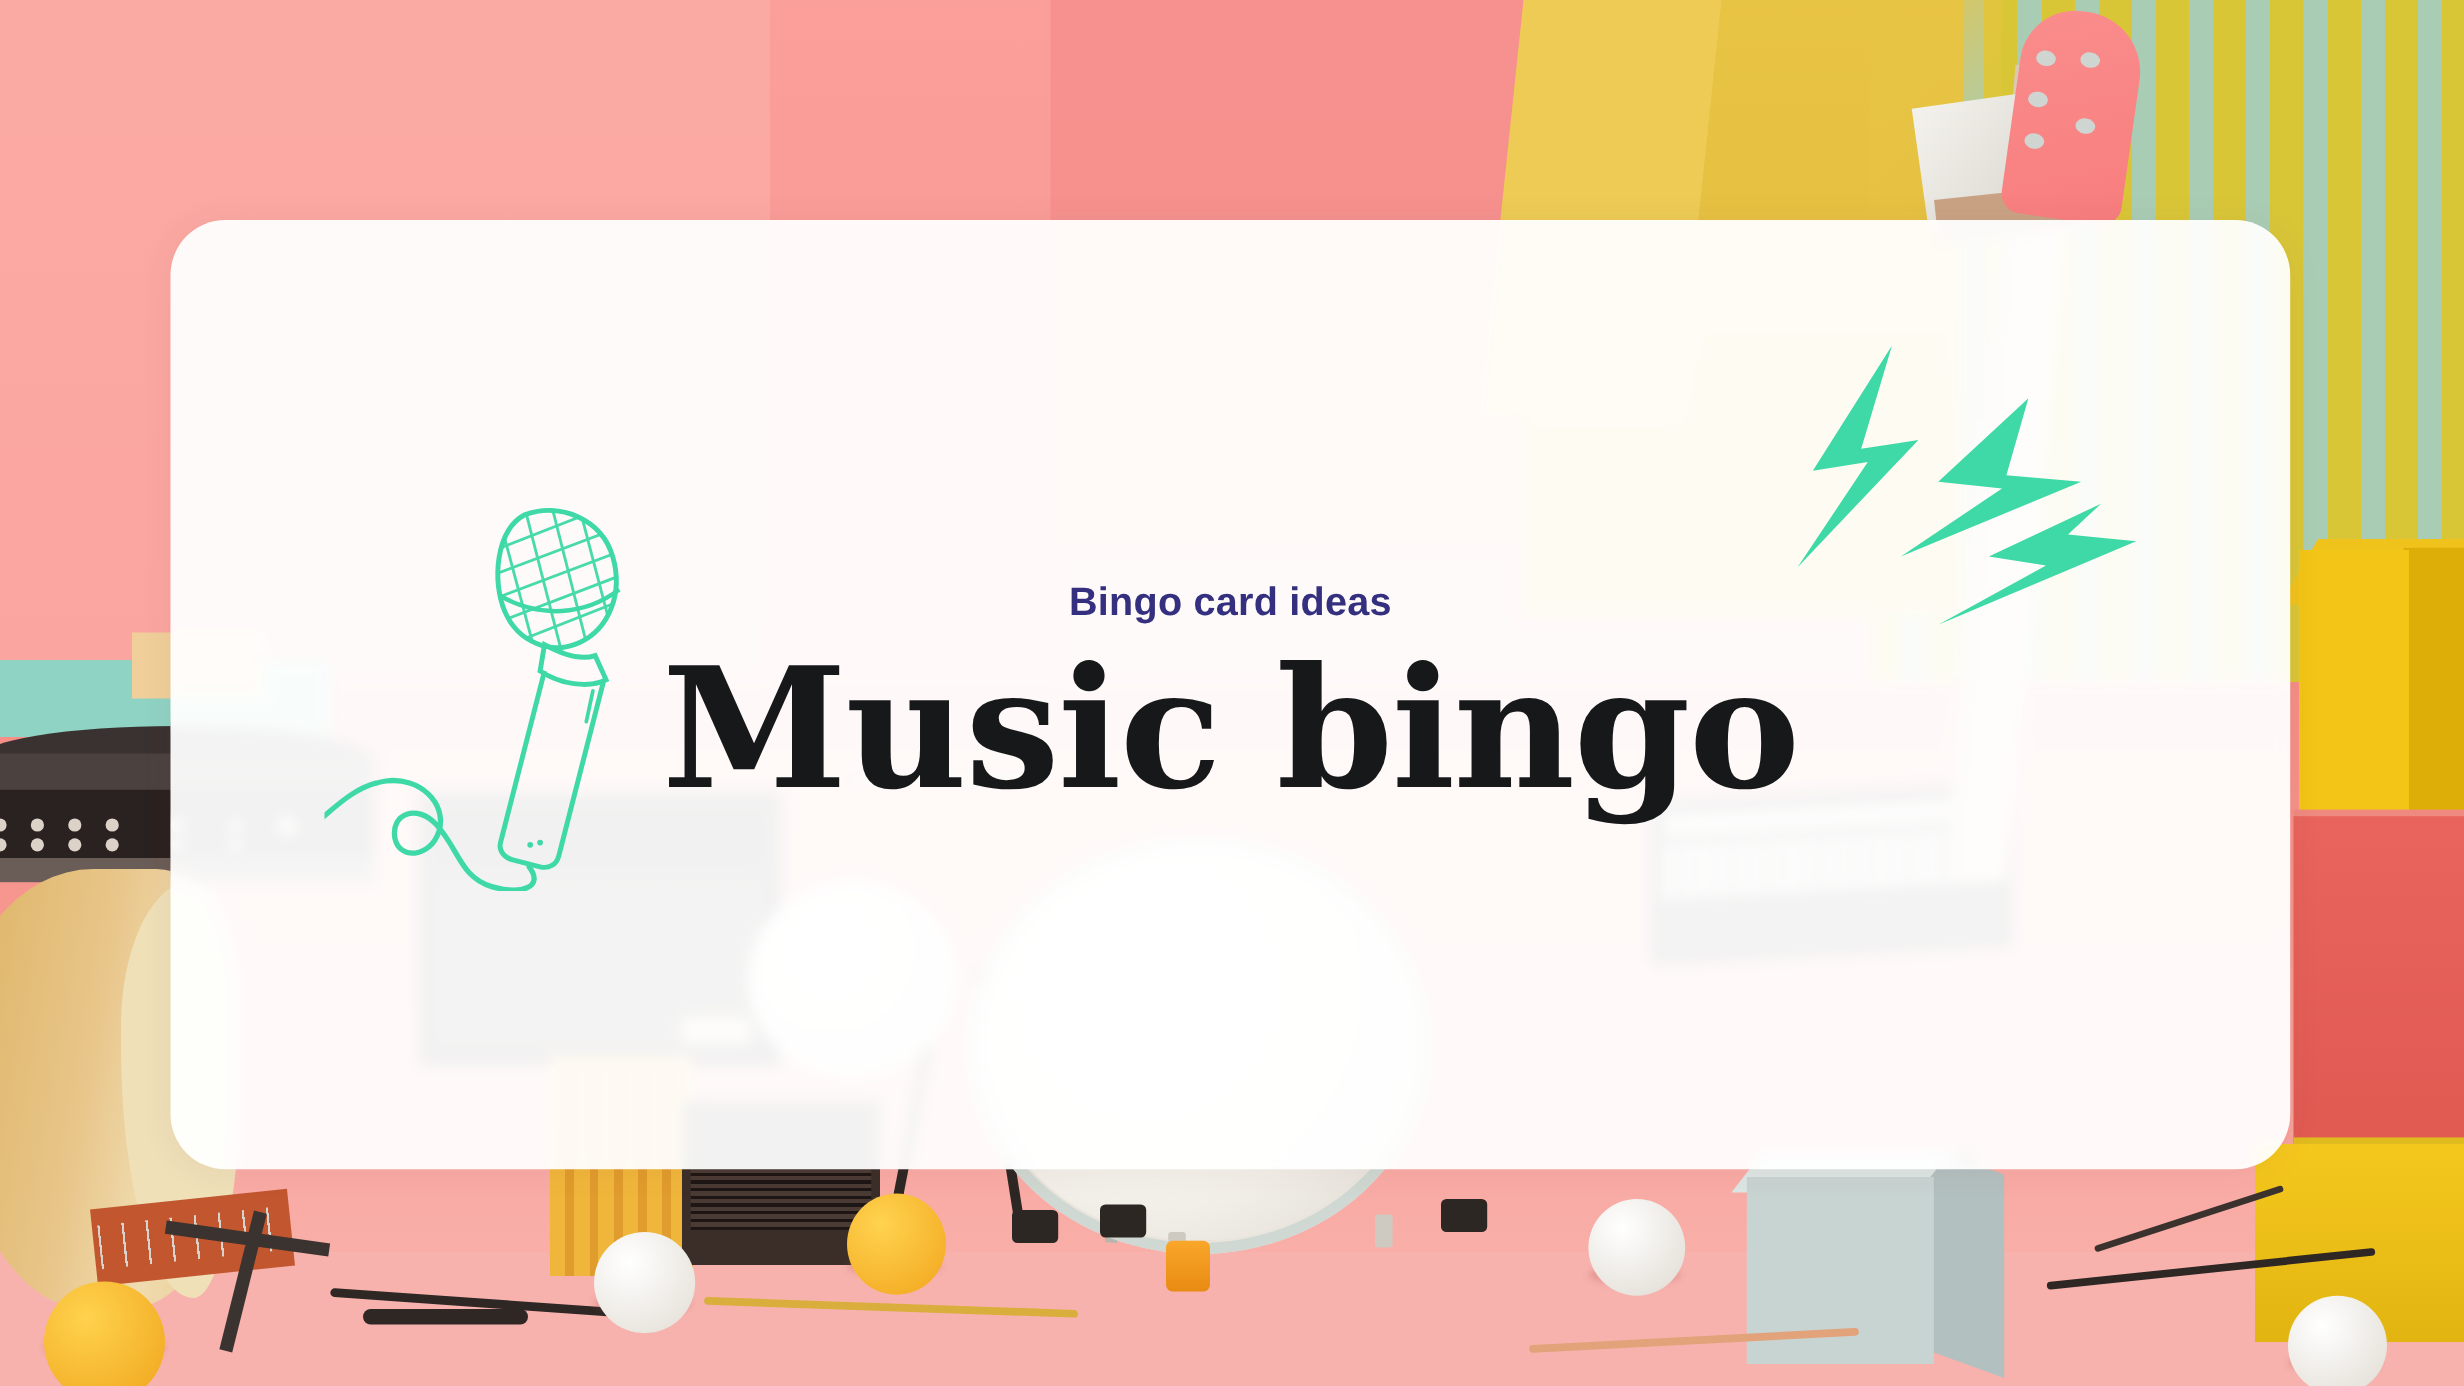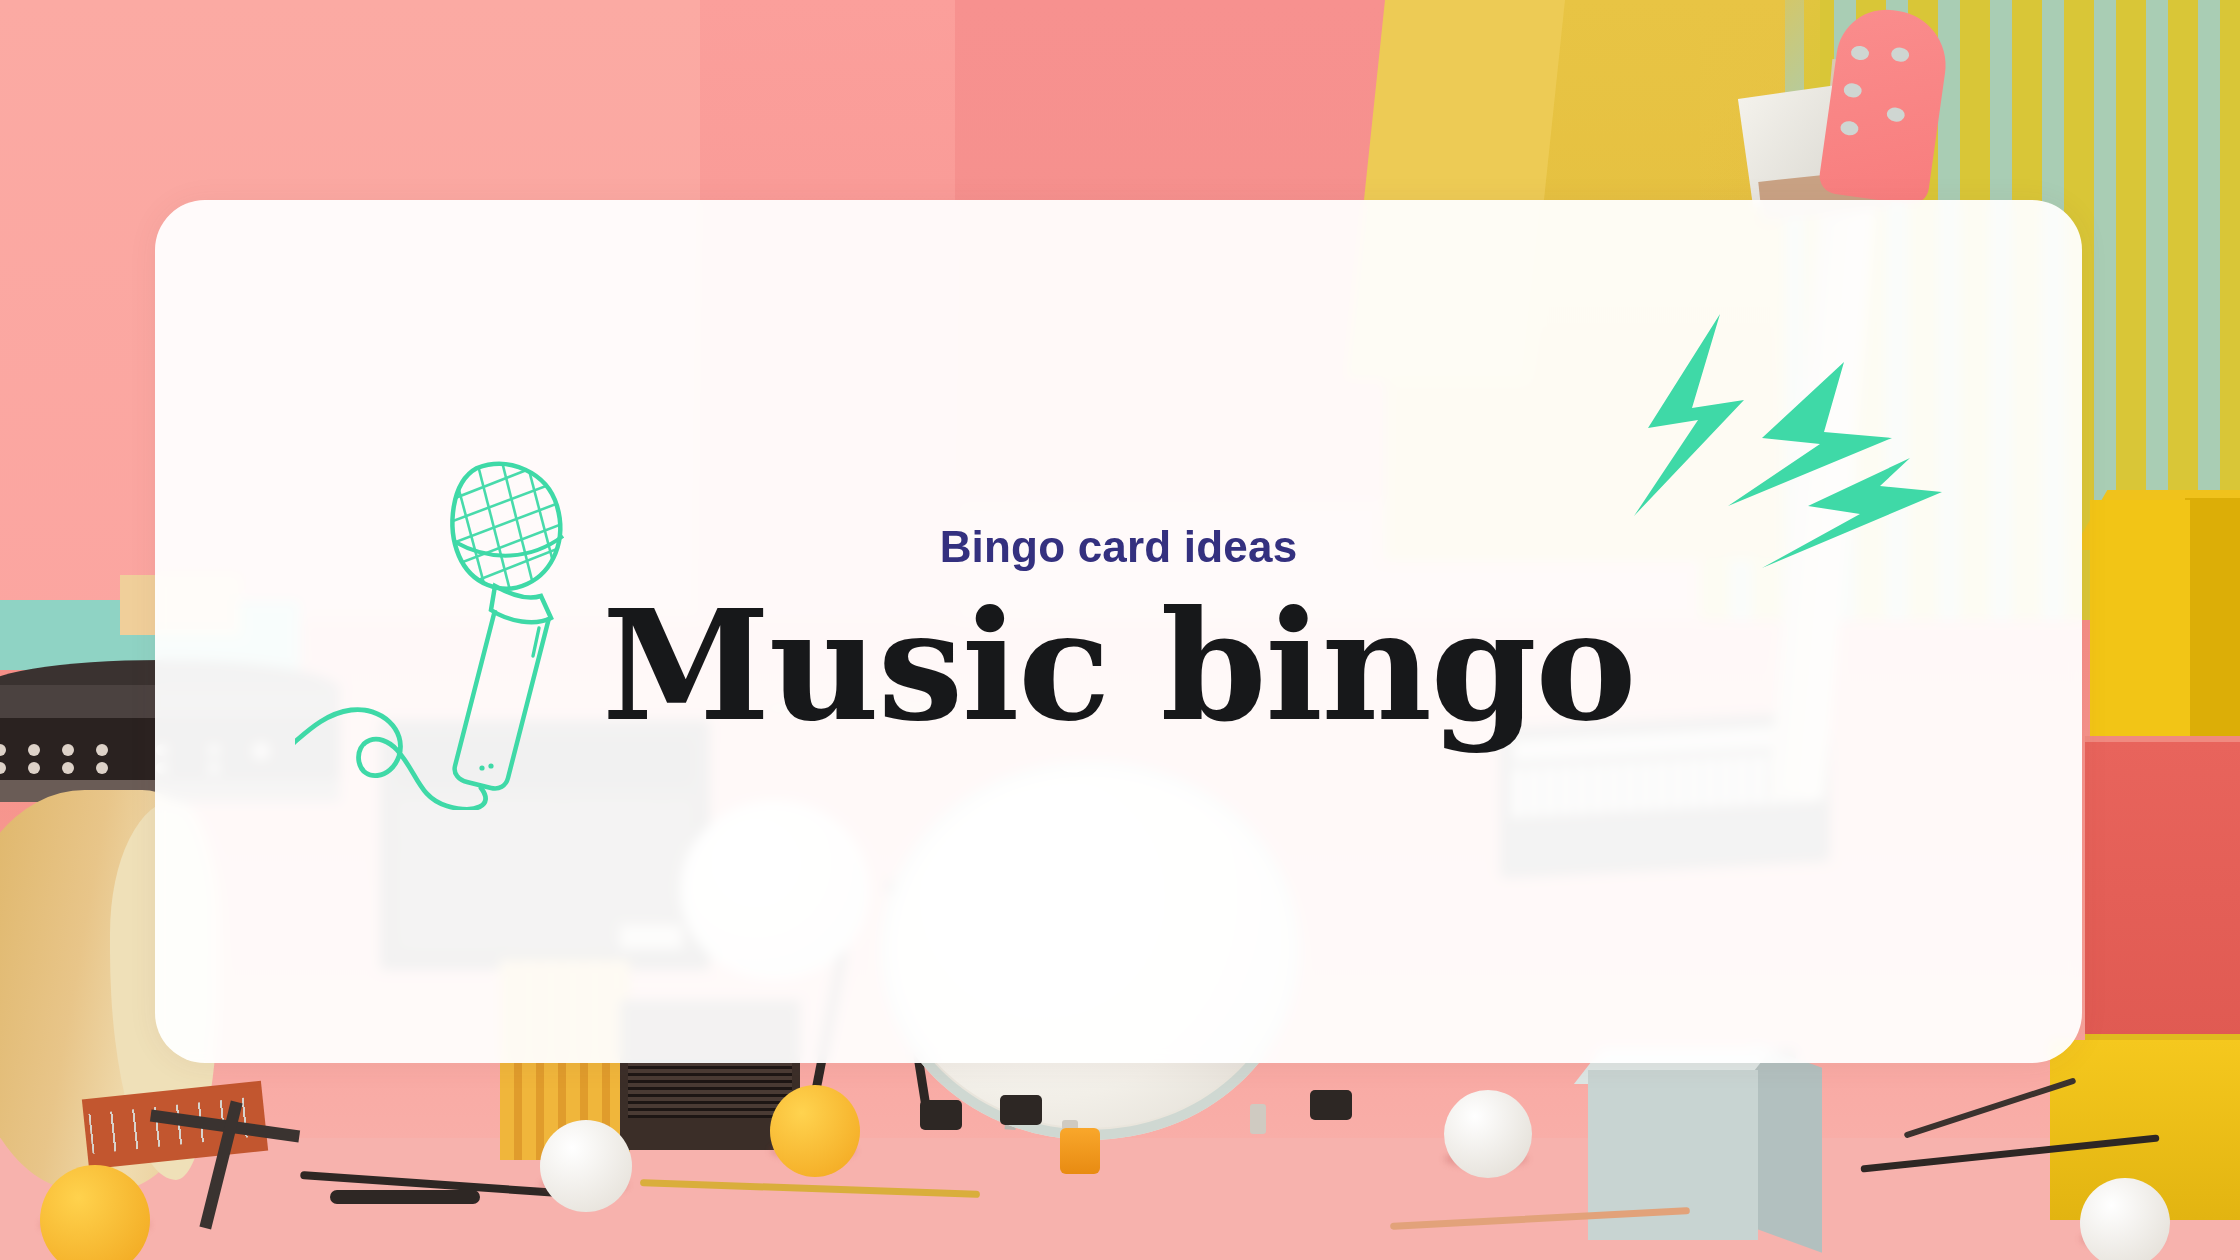--- a/index.html
+++ b/index.html
@@ -160,21 +160,21 @@
   }
   .card-inner {
     position:absolute; inset:0;
     display:flex; flex-direction:column;
     align-items:center; justify-content:center;
   }
 
   .eyebrow {
     font-family:"Liberation Sans", sans-serif;
     font-weight:700;
-    font-size:44px;
+    font-size:36px;
     letter-spacing:0.2px;
     color:#34307f;
     margin-bottom:18px;
     text-align:center;
     position:relative; z-index:5;
   }
 
   .headline {
     font-family:"DejaVu Serif","Liberation Serif",serif;
     font-weight:700;

